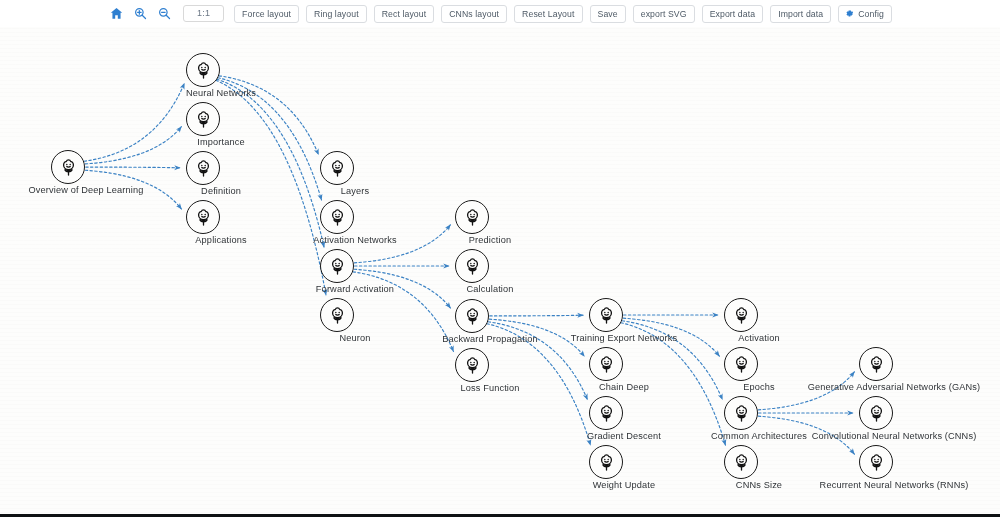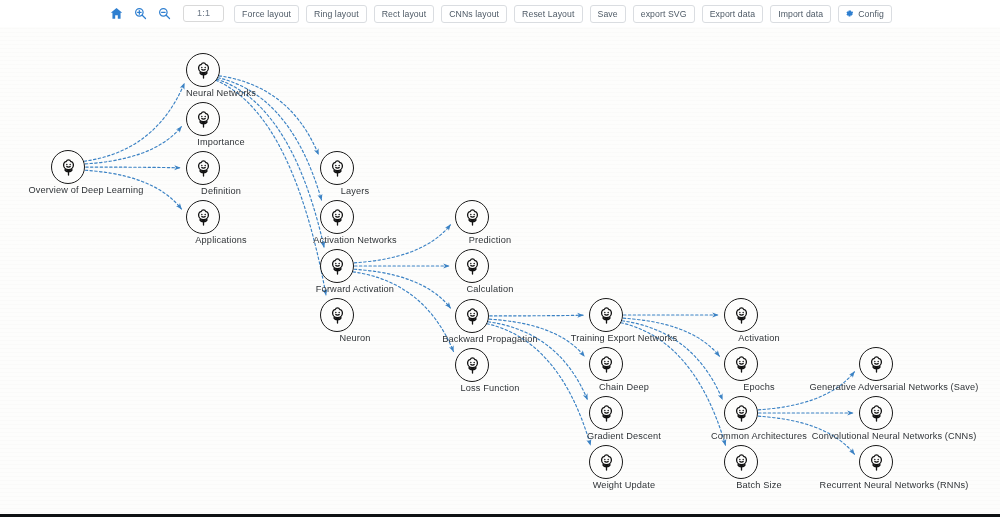--- a/index.html
+++ b/index.html
@@ -543,37 +543,37 @@
              C13.0 3.2 14.1 3.9 14.6 5.3 C15.9 5.0 17.6 6.6 17.6 9.2
              C17.6 12.3 15.1 14.4 12 14.4 C8.9 14.4 6.4 12.3 6.4 9.2 Z"></path>
     <circle cx="10.1" cy="8.6" r="0.85" fill="#121212" stroke="none"></circle>
     <circle cx="13.9" cy="8.6" r="0.85" fill="#121212" stroke="none"></circle>
     <path d="M10.1 10.9 C10.8 11.7 13.2 11.7 13.9 10.9"></path>
     <path d="M12 14.4 L12 20.6"></path>
     <path d="M12 17.0 C10.3 17.0 8.6 16.2 7.9 14.7 C9.6 14.1 11.3 15.0 12 17.0 Z"></path>
     <path d="M12 17.0 C13.7 17.0 15.4 16.2 16.1 14.7 C14.4 14.1 12.7 15.0 12 17.0 Z"></path>
   </svg>
           </div>
-          <div class="node-label">Batch Size</div>
+          <div class="node-label">CNNs Size</div>
         </div>
         <div class="node" style="left: 876px; top: 337px;">
           <div class="node-circle">
             <svg width="21" height="21" viewBox="0 0 24 24" fill="none" stroke="#121212" stroke-width="1.5" stroke-linecap="round" stroke-linejoin="round">
     <path d="M6.4 9.2 C6.4 6.6 8.1 5.0 9.4 5.3 C9.9 3.9 11.0 3.2 12 3.2
              C13.0 3.2 14.1 3.9 14.6 5.3 C15.9 5.0 17.6 6.6 17.6 9.2
              C17.6 12.3 15.1 14.4 12 14.4 C8.9 14.4 6.4 12.3 6.4 9.2 Z"></path>
     <circle cx="10.1" cy="8.6" r="0.85" fill="#121212" stroke="none"></circle>
     <circle cx="13.9" cy="8.6" r="0.85" fill="#121212" stroke="none"></circle>
     <path d="M10.1 10.9 C10.8 11.7 13.2 11.7 13.9 10.9"></path>
     <path d="M12 14.4 L12 20.6"></path>
     <path d="M12 17.0 C10.3 17.0 8.6 16.2 7.9 14.7 C9.6 14.1 11.3 15.0 12 17.0 Z"></path>
     <path d="M12 17.0 C13.7 17.0 15.4 16.2 16.1 14.7 C14.4 14.1 12.7 15.0 12 17.0 Z"></path>
   </svg>
           </div>
-          <div class="node-label">Generative Adversarial Networks (Save)</div>
+          <div class="node-label">Generative Adversarial Networks (GANs)</div>
         </div>
         <div class="node" style="left: 876px; top: 386px;">
           <div class="node-circle">
             <svg width="21" height="21" viewBox="0 0 24 24" fill="none" stroke="#121212" stroke-width="1.5" stroke-linecap="round" stroke-linejoin="round">
     <path d="M6.4 9.2 C6.4 6.6 8.1 5.0 9.4 5.3 C9.9 3.9 11.0 3.2 12 3.2
              C13.0 3.2 14.1 3.9 14.6 5.3 C15.9 5.0 17.6 6.6 17.6 9.2
              C17.6 12.3 15.1 14.4 12 14.4 C8.9 14.4 6.4 12.3 6.4 9.2 Z"></path>
     <circle cx="10.1" cy="8.6" r="0.85" fill="#121212" stroke="none"></circle>
     <circle cx="13.9" cy="8.6" r="0.85" fill="#121212" stroke="none"></circle>
     <path d="M10.1 10.9 C10.8 11.7 13.2 11.7 13.9 10.9"></path>

